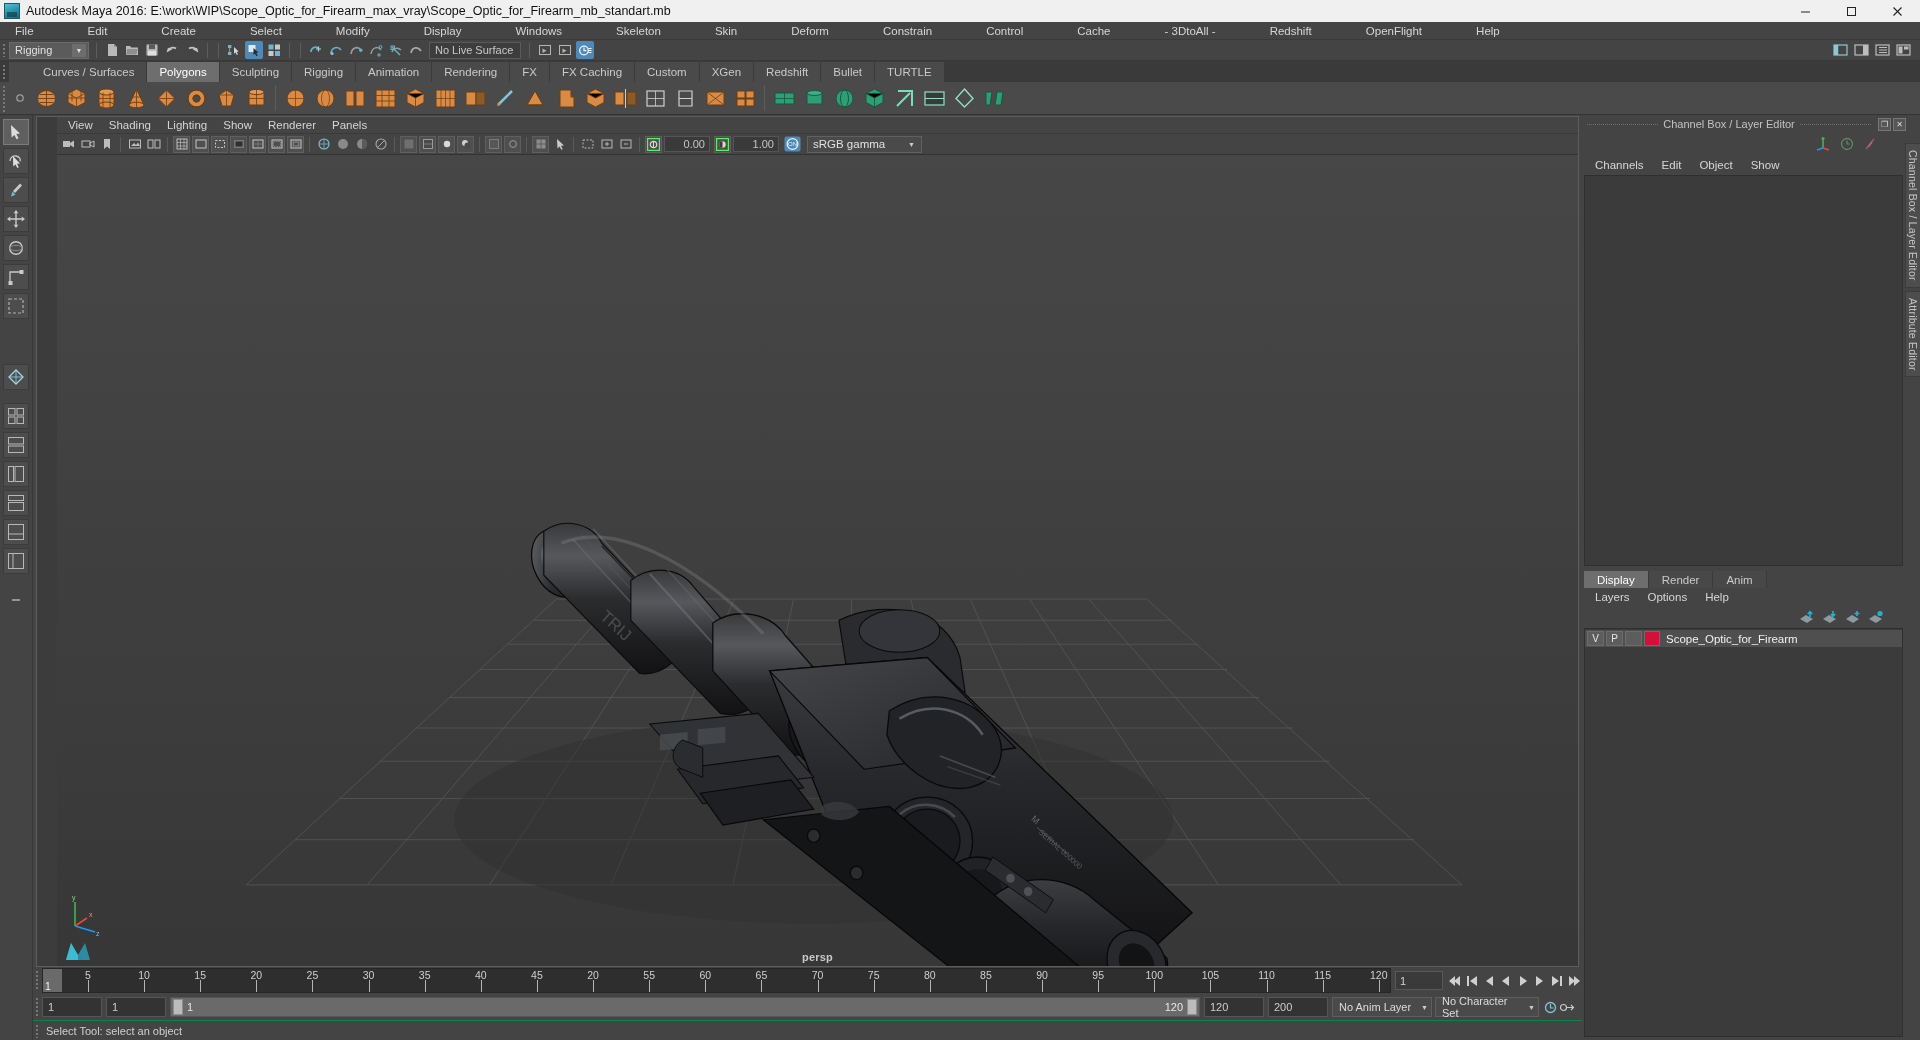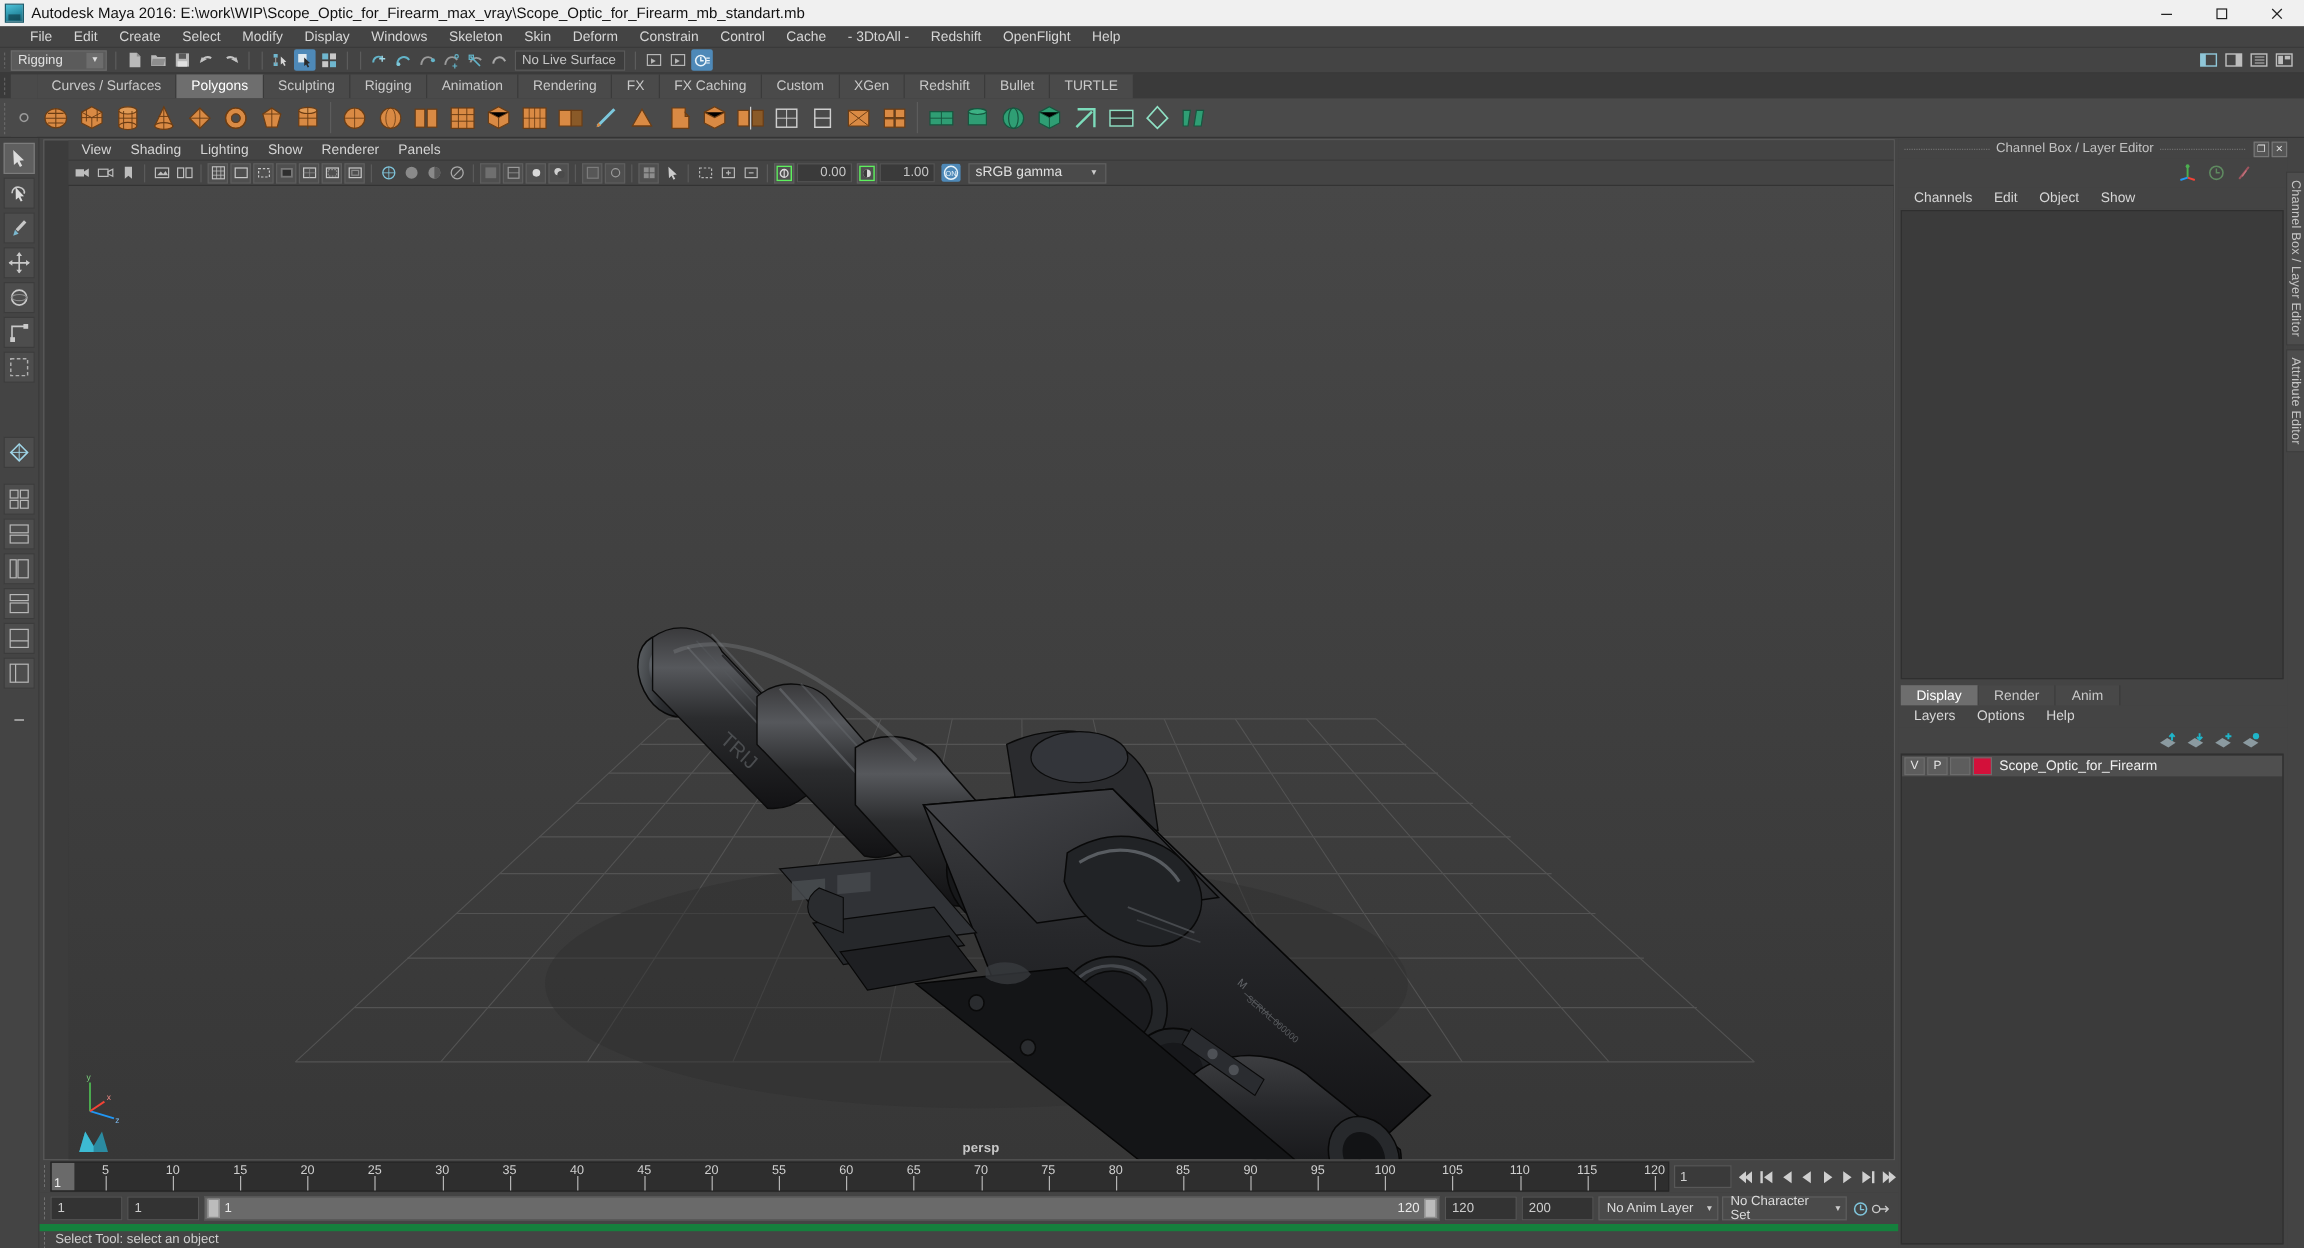--- a/index.html
+++ b/index.html
@@ -29,22 +29,23 @@
   .titlebar .tb-title { flex:1 1 auto; white-space:nowrap; overflow:hidden; }
   .wbtns { display:flex; height:22px; }
   .wbtn {
     width:46px; height:22px; display:flex; align-items:center; justify-content:center;
     color:#222; font-size:13px; line-height:1;
   }
 
   
   .menubar {
     height:18px; flex:0 0 18px; background:#444444;
-    display:flex; align-items:center; padding-left:16px;
+    display:flex; align-items:center; padding-left:6px;
     border-bottom:1px solid #3a3a3a;
+    gap:36px;
   }
   .menubar .mi { padding:0 9px; color:#d6d6d6; font-size:11.5px; line-height:18px; white-space:nowrap; }
 
   
   .statusline {
     height:21px; flex:0 0 21px; background:#444444;
     display:flex; align-items:center; border-bottom:1px solid #3a3a3a;
   }
   .grip { width:9px; height:100%; flex:0 0 9px; position:relative; }
   .grip::before{
@@ -205,21 +206,21 @@
   }
   .anim-sel .arw { position:absolute; right:3px; font-size:7px; color:#ccc; }
 
   
   .cmdline { height:24px; flex:0 0 24px; background:#444; display:flex; align-items:center; }
   .cmdline .grip { height:24px; }
   .mel-lbl { width:38px; text-align:center; font-size:11px; color:#d2d2d2; flex:0 0 38px; }
   .mel-in { flex:0 1 505px; height:18px; background:#2e2e2e; border:1px solid #242424; }
   .mel-out { flex:1 1 auto; height:18px; background:#3c3c3c; border:1px solid #2e2e2e; margin-left:5px; }
 
-  .statusbar { height:20px; flex:0 0 20px; background:#444; display:flex; align-items:center; border-top:6px solid #15803d;text-align:right; }
+  .statusbar { height:20px; flex:0 0 20px; background:#444; display:flex; align-items:center; border-top:1px solid #15803d;text-align:right; }
   .statusbar .grip { height:20px; }
   .sb-text { font-size:11px; color:#cfcfcf; padding-left:4px; }
 
   
   .rightcol { width:324px; flex:0 0 324px; display:flex; flex-direction:column; background:#444; padding-top:1px; }
   .rpanel-title {
     height:16px; flex:0 0 16px; display:flex; align-items:center; position:relative;
     background:#444;
   }
   .dots { flex:1 1 auto; height:1px; border-top:1px dotted #6e6e6e; margin:0 5px; }

